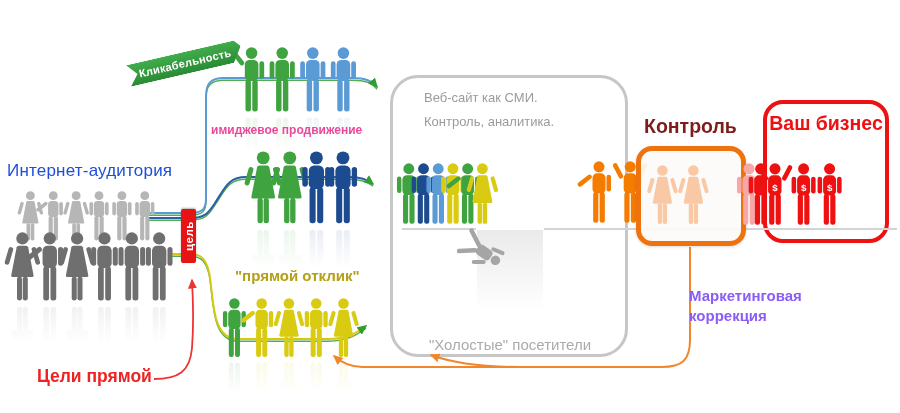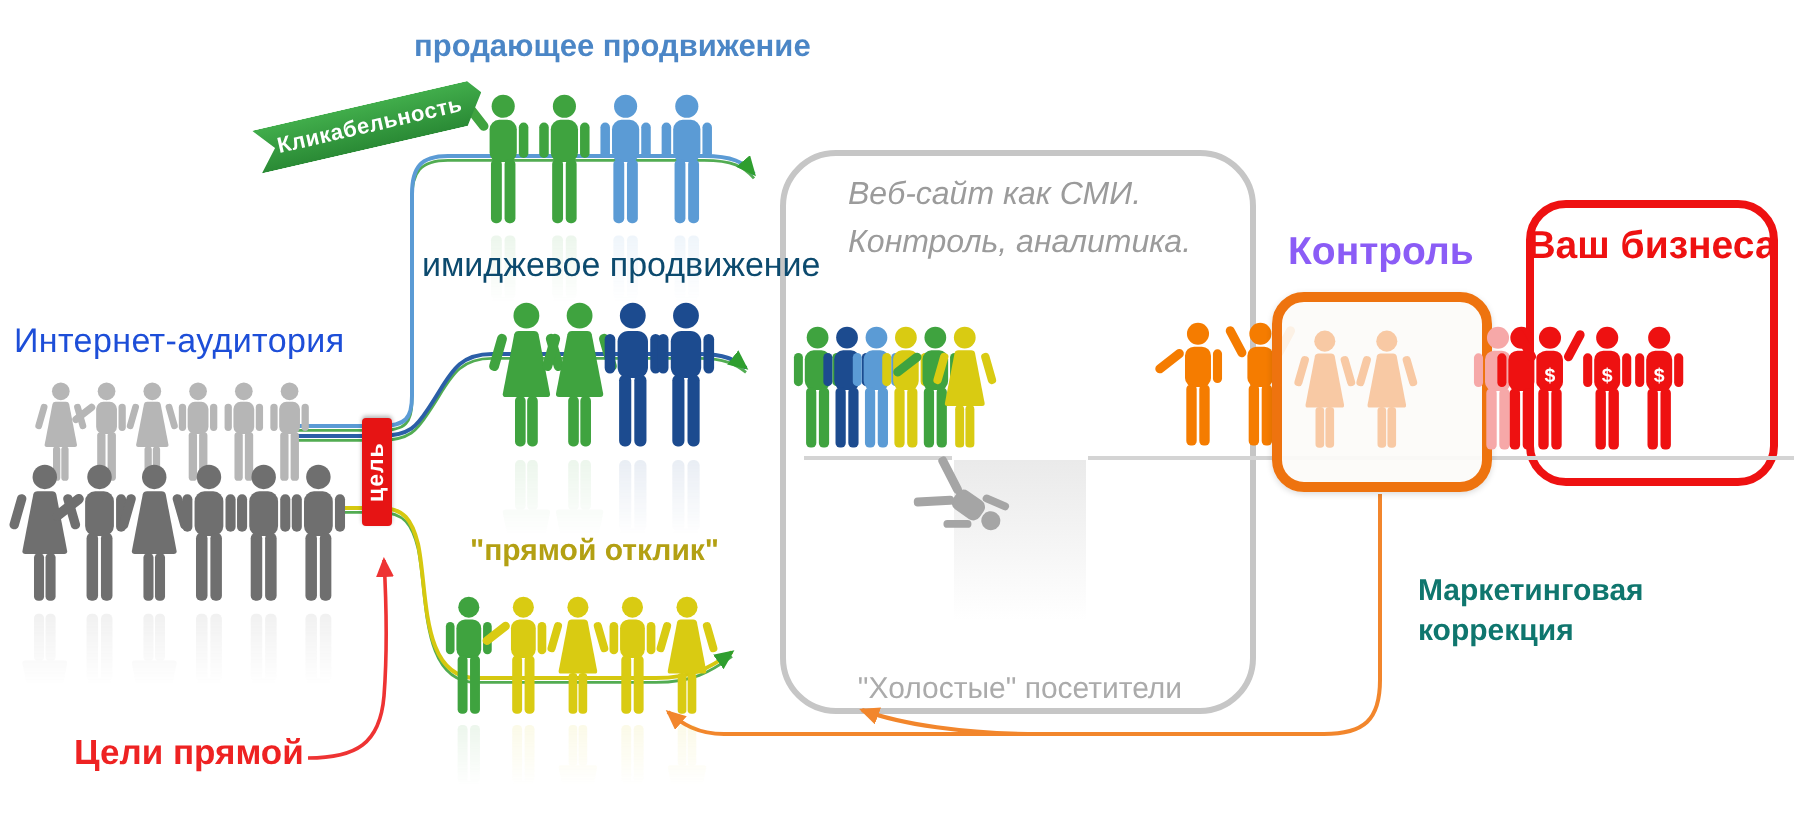--- a/index.html
+++ b/index.html
@@ -35,30 +35,30 @@
   .g-control-men  { left:586px; top:161px; }
   .g-control-women{ left:650px; top:165px; }
   .g-business     { left:736px; top:163px; }
   .reflection { transform:translateY(99%) scaleY(-1); opacity:.15;
     -webkit-mask-image:linear-gradient(to bottom, transparent 45%, rgba(0,0,0,.7) 100%);
     mask-image:linear-gradient(to bottom, transparent 45%, rgba(0,0,0,.7) 100%); }
 
   
   .lbl { white-space:nowrap; }
   .lbl-selling { left:207px; top:15px;  font-size:15.5px; font-weight:bold; color:#4b86c6; }
-  .lbl-image   { left:211px; top:123px; font-size:17px; font-weight:normal; color:#0c4a6e; }
+  .lbl-image   { left:211px; top:123px; font-size:12px; font-weight:bold; color:#ec4899; }
   .lbl-audience{ left:7px;   top:161px; font-size:17px; color:#1d4ed8; letter-spacing:.2px; }
   .lbl-direct  { left:235px; top:267px; font-size:15px; font-weight:bold; color:#b3a013; }
   .lbl-goals   { left:37px;  top:366px; font-size:17.5px; font-weight:bold; color:#ee2222; }
-  .lbl-control { left:644px; top:115px; font-size:19.5px; font-weight:bold; color:#8b5cf6; }
+  .lbl-control { left:644px; top:115px; font-size:19.5px; font-weight:bold; color:#7f1d1d; }
   .lbl-business{ left:763px; top:112px; width:126px; text-align:center;
                  font-size:19.5px; font-weight:bold; color:#ee1111; }
   .lbl-marketing { left:689px; top:286px; font-size:15px; font-weight:bold;
-                 color:#0f766e; line-height:20px;padding-left:20px; }
-  .site-text { left:424px; top:86px; font-size:16px; color:#9b9b9b; line-height:24px;font-style:italic; }
+                 color:#8b5cf6; line-height:20px; }
+  .site-text { left:424px; top:86px; font-size:13px; color:#9b9b9b; line-height:24px; }
   .lbl-idle  { left:400px; top:336px; width:220px; text-align:center;
                font-size:15px; color:#ababab; }
 
   
   .ribbon { left:127px; top:52px; width:116px; height:22px; transform:rotate(-13deg);
     background:linear-gradient(180deg,#41ad4b,#2a8a35);
     clip-path:polygon(0 0, 95% 0, 100% 32%, 91% 100%, 0 100%, 8% 50%);
     color:#fff; font-size:11px; font-weight:bold; letter-spacing:.3px;
     display:flex; align-items:center; justify-content:center; }
   .goal-badge { left:181px; top:209px; width:15px; height:54px; background:#e61414;
@@ -255,27 +255,26 @@
       <use href="#fig-woman" x="50" fill="#f8c9a4"></use>
     </svg>
   <svg class="group g-business" viewBox="0 0 164 100" style="width: 106.6px; height: 65px;">
       <use href="#fig-man" x="0" fill="#f6a8a8"></use>
       <use href="#fig-man" x="18" fill="#ee1111"></use>
       <use href="#fig-man-cheer-dollar" x="40" fill="#ee1111"></use>
       <use href="#fig-man-dollar" x="84" fill="#ee1111"></use>
       <use href="#fig-man-dollar" x="124" fill="#ee1111"></use>
     </svg>
 
-  <div class="abs lbl lbl-selling">продающее продвижение</div>
   <div class="abs lbl lbl-image">имиджевое продвижение</div>
   <div class="abs lbl lbl-audience">Интернет-аудитория</div>
   <div class="abs lbl lbl-direct">"прямой отклик"</div>
   <div class="abs lbl lbl-goals">Цели прямой</div>
   <div class="abs lbl lbl-control">Контроль</div>
-  <div class="abs lbl-business">Ваш бизнеса</div>
+  <div class="abs lbl-business">Ваш бизнес</div>
   <div class="abs lbl-marketing">
     <div>Маркетинговая</div>
     <div>коррекция</div>
   </div>
   <div class="abs site-text">
     <div>Веб-сайт как СМИ.</div>
     <div>Контроль, аналитика.</div>
   </div>
   <div class="abs lbl-idle">"Холостые" посетители</div>
 

